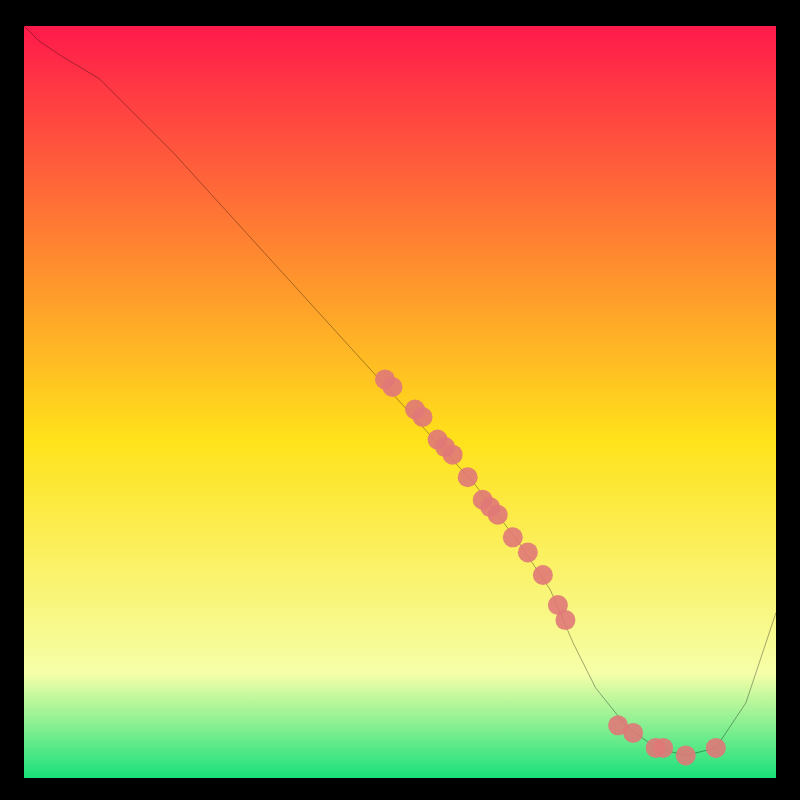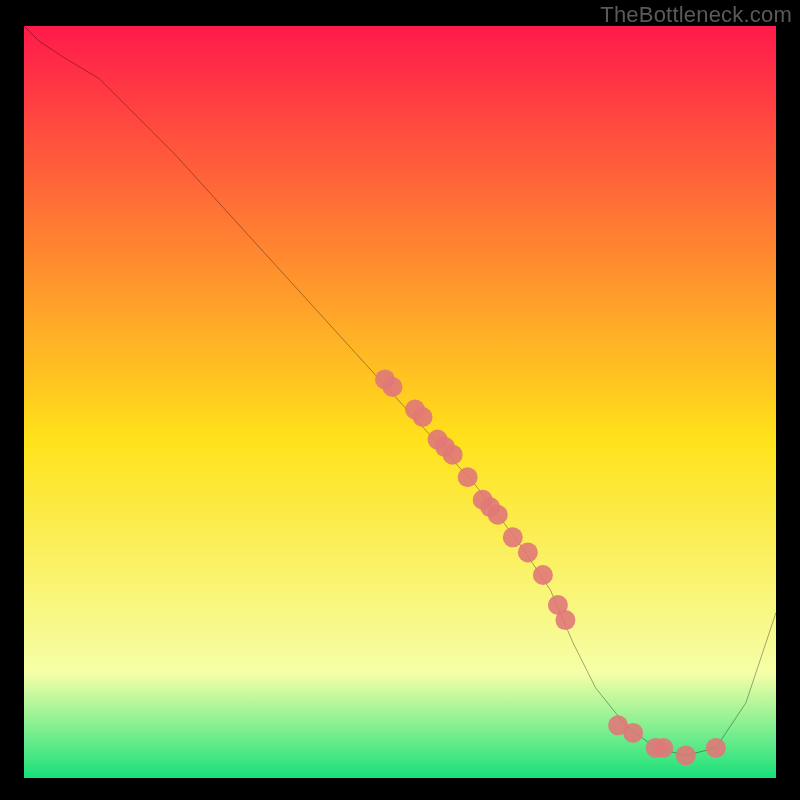--- a/index.html
+++ b/index.html
@@ -32,21 +32,20 @@
     top: 26px;
     width: 752px;
     height: 752px;
     display: block;
   }
 </style>
 </head>
 <body>
 
 <div class="stage">
-  <div class="watermark">TheBottleneck.com</div>
 
   <svg class="plot" viewBox="0 0 100 100" preserveAspectRatio="none">
     <defs>
       <linearGradient id="bg-grad" x1="0" y1="0" x2="0" y2="1">
         <stop id="g-stop-0" offset="0%" stop-color="#ff1a4b"></stop>
         <stop id="g-stop-1" offset="55%" stop-color="#ffe21a"></stop>
         <stop id="g-stop-2" offset="86%" stop-color="#f6ffa8"></stop>
         <stop id="g-stop-3" offset="100%" stop-color="#18e07a"></stop>
       </linearGradient>
     </defs>

